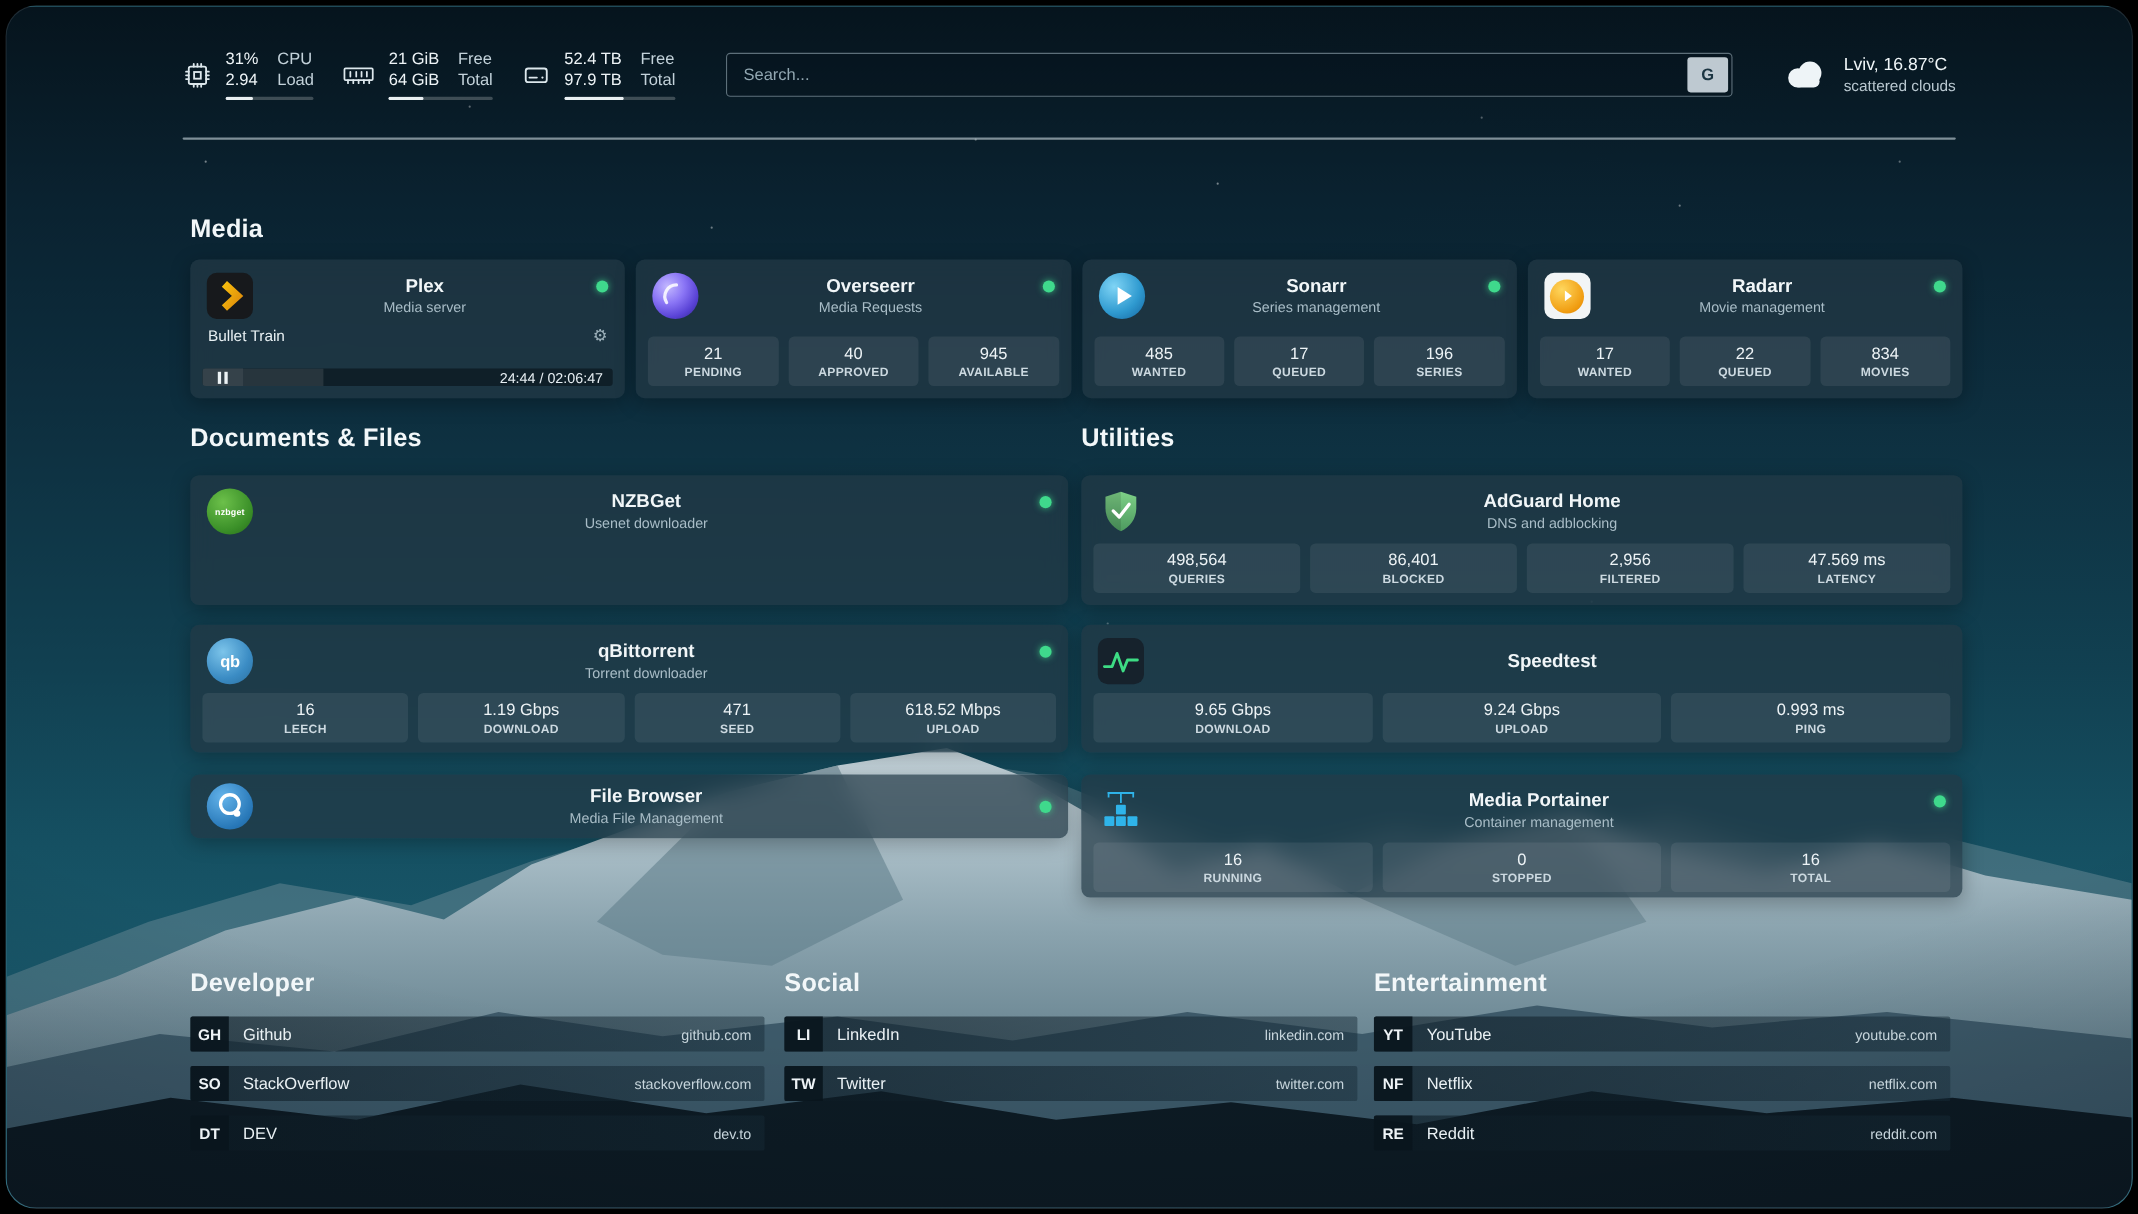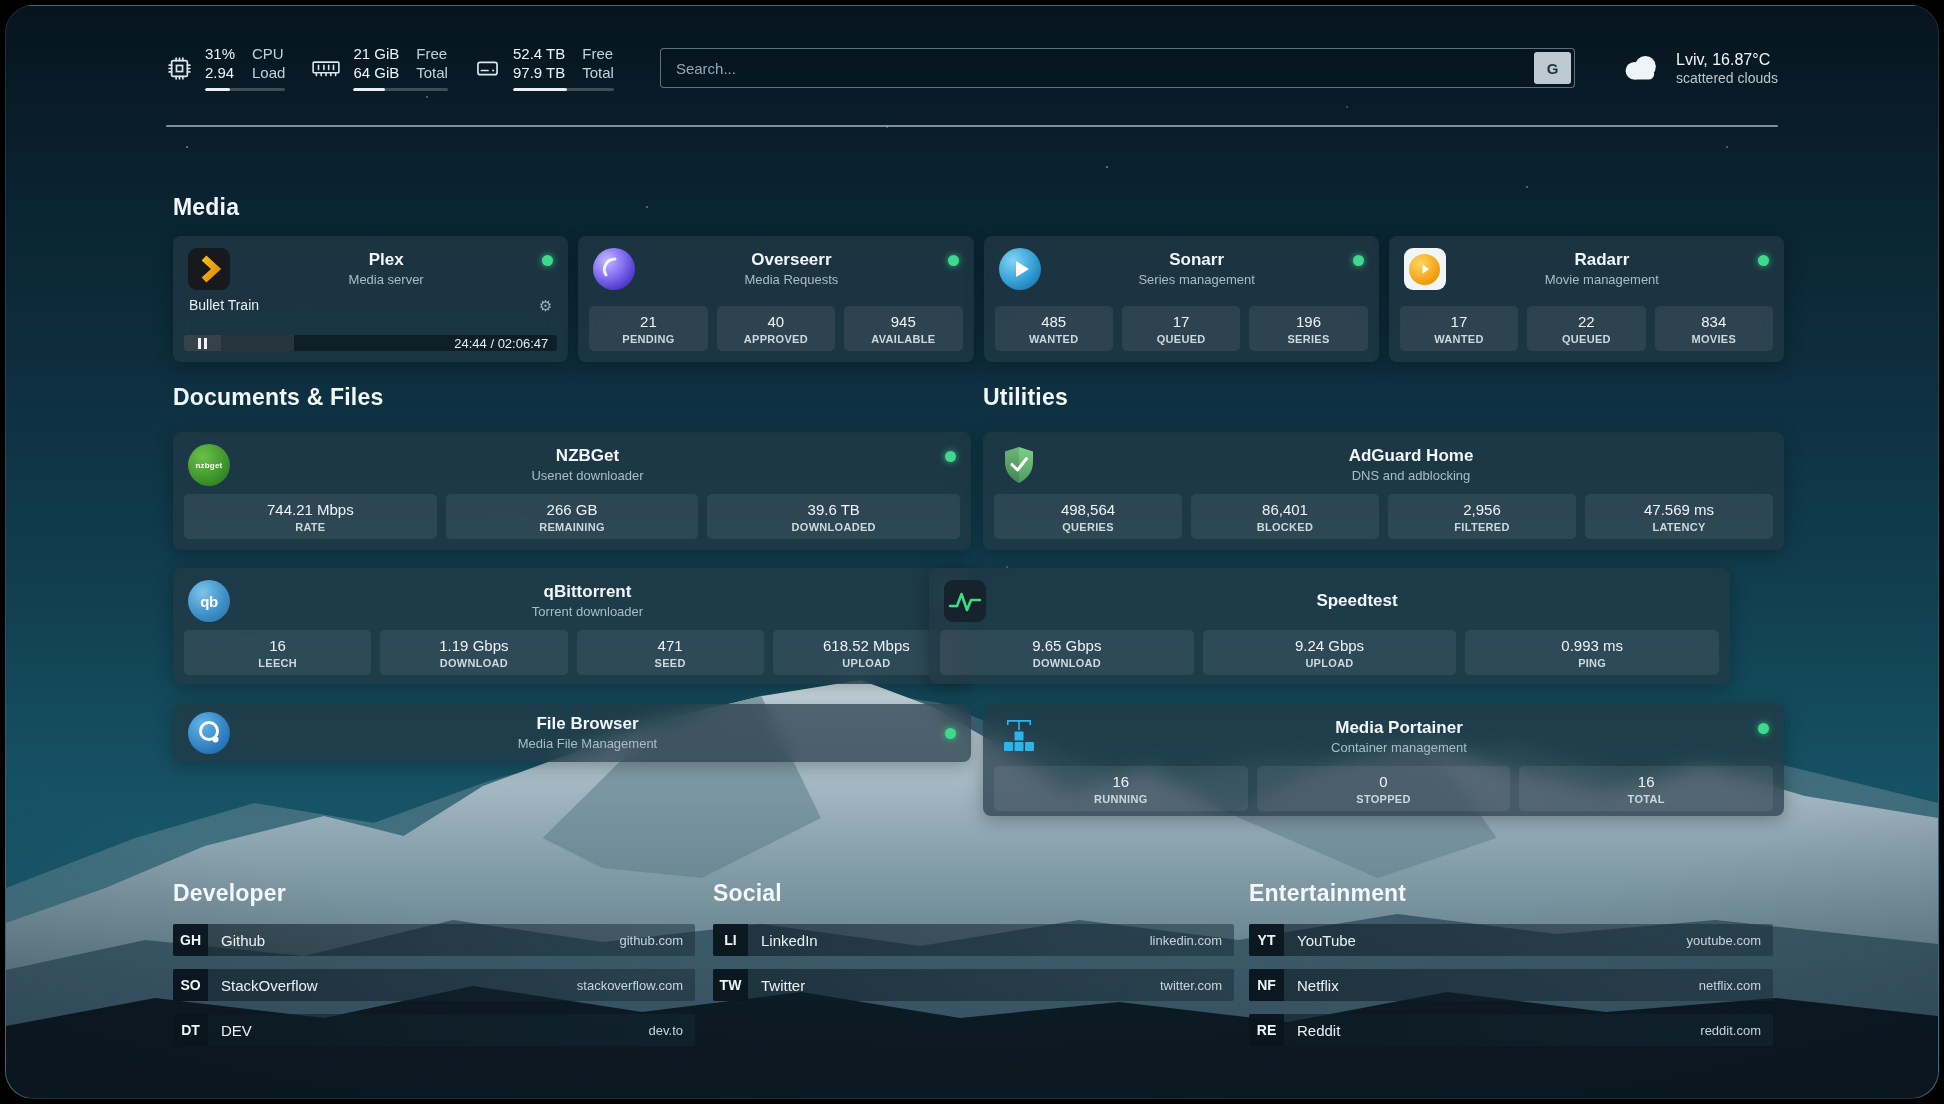--- a/index.html
+++ b/index.html
@@ -378,34 +378,20 @@
       <div class="card-head">
         <div class="app-icon ic-nzbget">
           <span class="nzb-text">nzbget</span>
         </div>
         <div class="app-names">
           <div class="app-name">NZBGet</div>
           <div class="app-sub">Usenet downloader</div>
         </div>
         <span class="dot"></span>
       </div>
-      <div class="stats">
-        <div class="stat">
-          <div class="stat-val">744.21 Mbps</div>
-          <div class="stat-lab">RATE</div>
-        </div>
-        <div class="stat">
-          <div class="stat-val">266 GB</div>
-          <div class="stat-lab">REMAINING</div>
-        </div>
-        <div class="stat">
-          <div class="stat-val">39.6 TB</div>
-          <div class="stat-lab">DOWNLOADED</div>
-        </div>
-      </div>
     </div>
 
     <div class="card" style="left:977px; top:426px; width:801px; height:118px">
       <div class="card-head">
         <div class="app-icon ic-adguard">
           <svg viewBox="0 0 42 42" width="42" height="42">
             <defs>
                 <linearGradient id="agg" x1="0" y1="0" x2="0" y2="1">
               <stop offset="0" stop-color="#7ed087"></stop>
                   <stop offset="1" stop-color="#4d9a5f"></stop>
@@ -465,21 +451,21 @@
           <div class="stat-val">471</div>
           <div class="stat-lab">SEED</div>
         </div>
         <div class="stat">
           <div class="stat-val">618.52 Mbps</div>
           <div class="stat-lab">UPLOAD</div>
         </div>
       </div>
     </div>
 
-    <div class="card" style="left:923px; top:562px; width:801px; height:116px">
+    <div class="card" style="left:977px; top:562px; width:801px; height:116px">
       <div class="card-head">
         <div class="app-icon ic-speedtest">
           <svg viewBox="0 0 42 42" width="42" height="42">
             <polyline points="6,26 13,26 17.5,14 23,30 27,20 36,20" fill="none" stroke="#3ddc84" stroke-width="2.6" stroke-linecap="round" stroke-linejoin="round"></polyline>
           </svg>
         </div>
         <div class="app-names">
           <div class="app-name">Speedtest</div>
         </div>
       </div>

